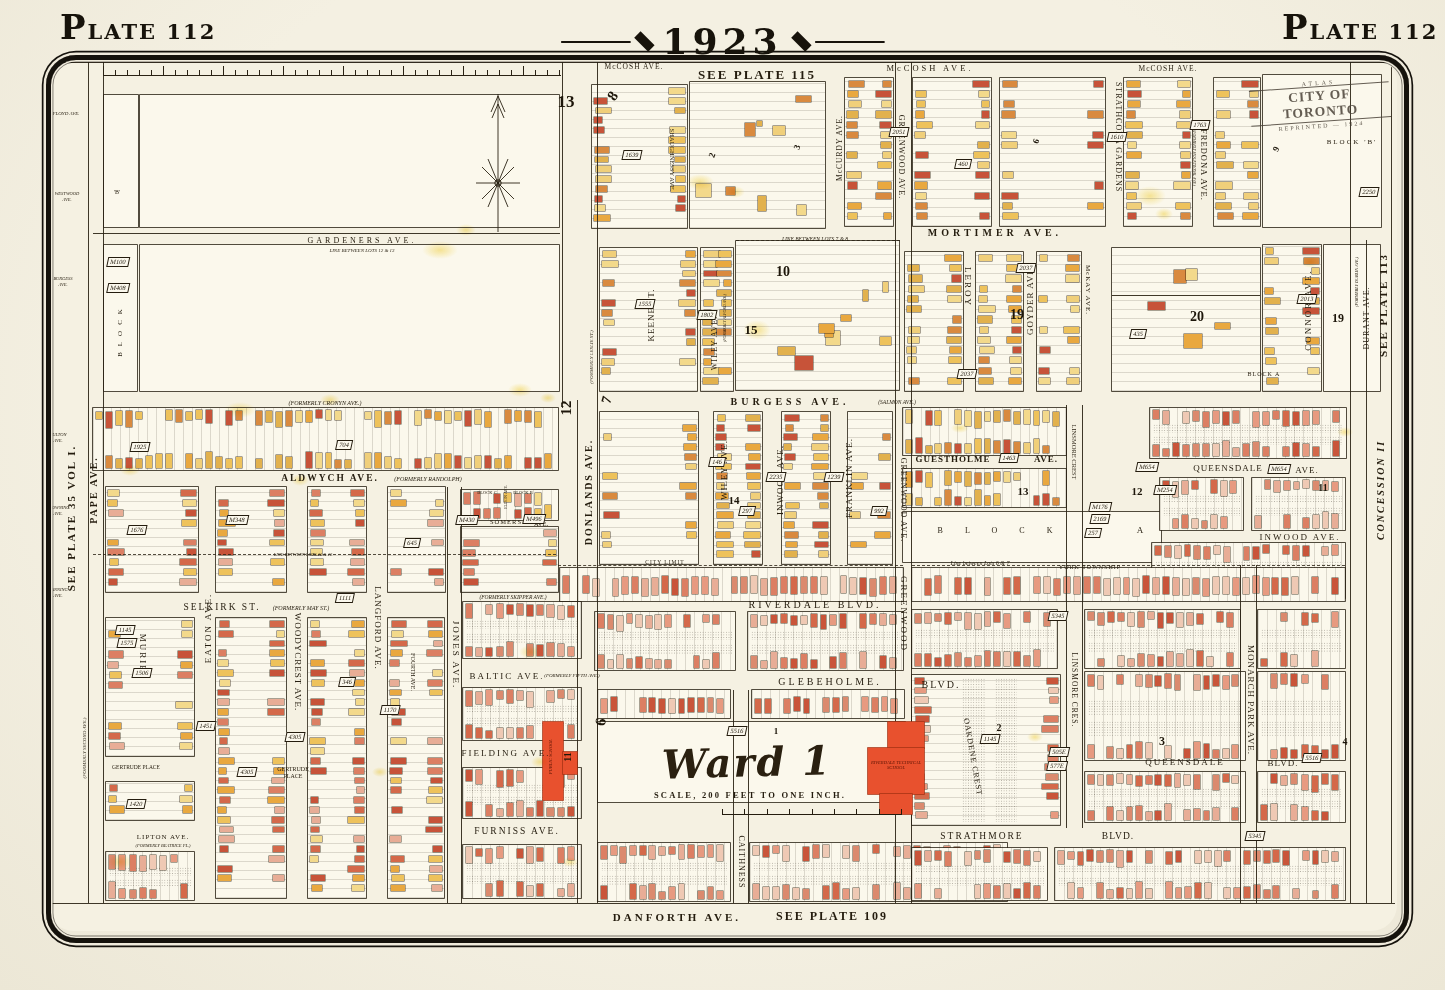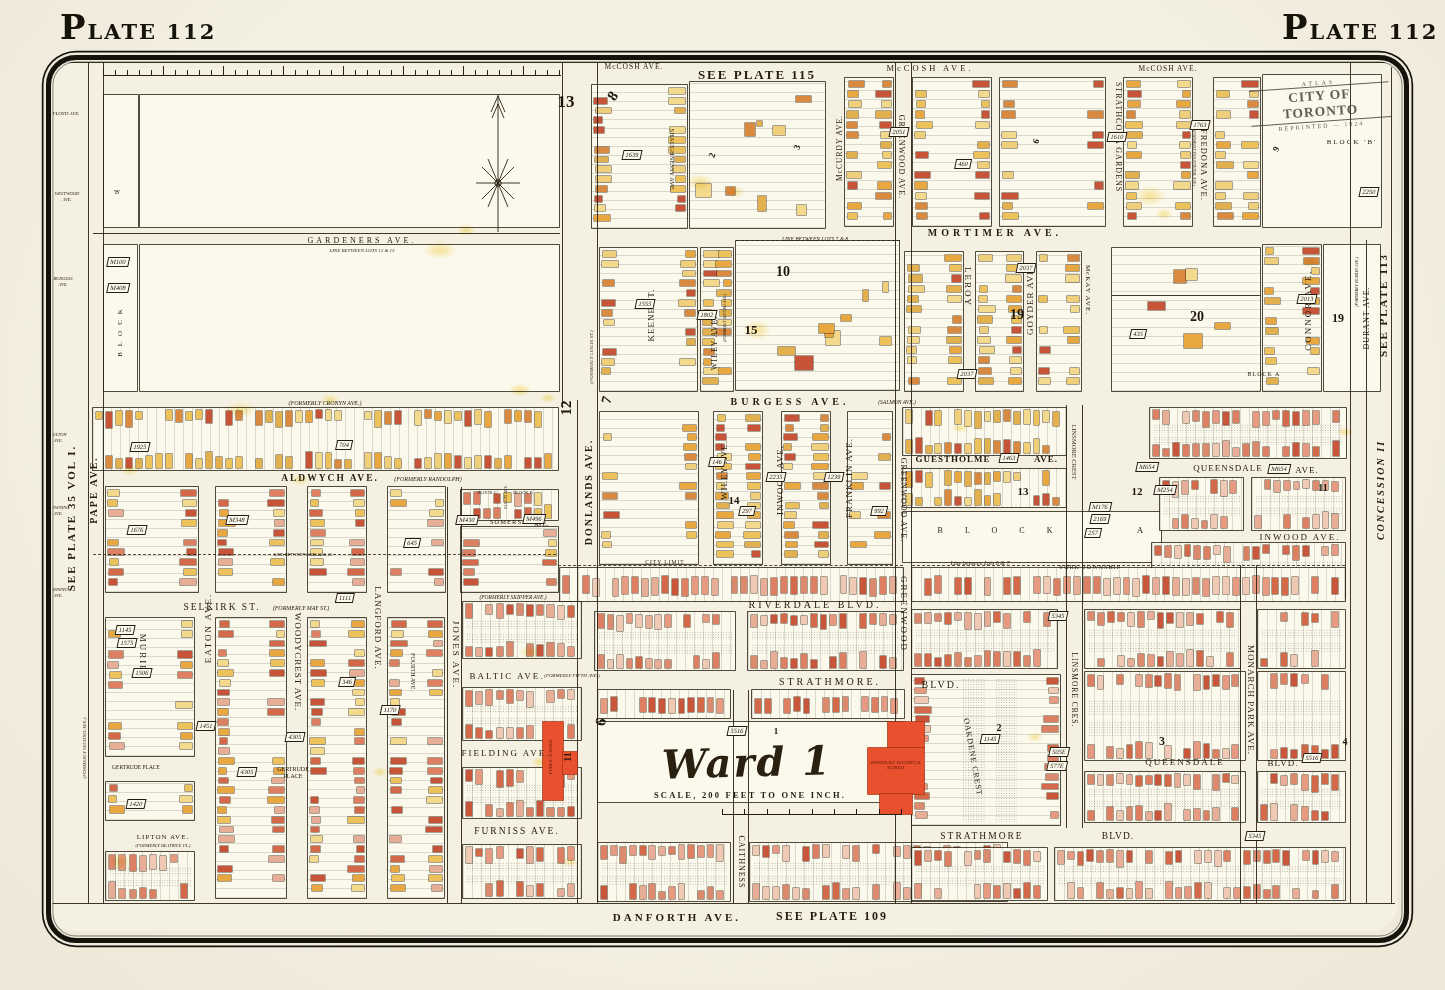--- a/index.html
+++ b/index.html
@@ -56,20 +56,31 @@
   #school1 .slabel{left:0;top:34px;transform:rotate(-90deg);}
   #school2 .slabel{left:0;top:38px;}
 </style>
 </head>
 <body>
 
 <div id="paper">
 
   <div id="plate-left" class="plate"><span class="init">P</span><span class="rest">LATE 112</span></div>
 
+  <div id="year-wrap">
+    <span class="orn orn-l">
+        <span class="bar"></span>
+        <span class="dia"></span>
+      </span>
+    <span id="year">1923</span>
+    <span class="orn orn-r">
+        <span class="bar"></span>
+        <span class="dia"></span>
+      </span>
+  </div>
 
   <div id="plate-right" class="plate"><span class="init">P</span><span class="rest">LATE 112</span></div>
 
   <div id="mapclip">
     <div id="map">
 
       <div id="ruler"></div>
 
       <svg id="compass" width="60" height="150" viewBox="0 0 60 150">
         <g stroke="#2a2214" stroke-width="0.9" fill="none">
@@ -1653,21 +1664,21 @@
         <div class="lbl" style="font-size: 9px; letter-spacing: 1px; font-weight: 700; transform: translate(-50%, -50%) rotate(0deg); left: 953px; top: 459px;">GUESTHOLME</div>
         <div class="lbl" style="font-size: 9px; letter-spacing: 1px; font-weight: 700; transform: translate(-50%, -50%) rotate(0deg); left: 1046px; top: 459px;">AVE.</div>
         <div class="lbl" style="font-size: 9px; letter-spacing: 1px; transform: translate(-50%, -50%) rotate(0deg); left: 1228px; top: 468px;">QUEENSDALE</div>
         <div class="lbl" style="font-size: 9px; letter-spacing: 1px; transform: translate(-50%, -50%) rotate(0deg); left: 1307px; top: 470px;">AVE.</div>
         <div class="lbl" style="font-size: 9px; letter-spacing: 2px; transform: translate(-50%, -50%) rotate(0deg); left: 1300px; top: 537px;">INWOOD AVE.</div>
         <div class="lbl" style="font-size: 6.5px; letter-spacing: 1px; transform: translate(-50%, -50%) rotate(0deg); left: 506px; top: 521px;">SOMERS</div>
         <div class="lbl" style="font-size: 6.5px; transform: translate(-50%, -50%) rotate(0deg); left: 541px; top: 523px;">AVE.</div>
         <div class="lbl" style="font-size: 9.5px; letter-spacing: 2px; transform: translate(-50%, -50%) rotate(0deg); left: 222px; top: 607px;">SELKIRK ST.</div>
         <div class="lbl" style="font-size: 6px; font-style: italic; transform: translate(-50%, -50%) rotate(0deg); left: 301px; top: 608px;">(FORMERLY MAY ST.)</div>
         <div class="lbl" style="font-size: 10px; letter-spacing: 3px; transform: translate(-50%, -50%) rotate(0deg); left: 815px; top: 604px;">RIVERDALE BLVD.</div>
-        <div class="lbl" style="font-size: 10px; letter-spacing: 3px; transform: translate(-50%, -50%) rotate(0deg); left: 830px; top: 681px;">STRATHMORE.</div>
+        <div class="lbl" style="font-size: 10px; letter-spacing: 3px; transform: translate(-50%, -50%) rotate(0deg); left: 830px; top: 681px;">GLEBEHOLME.</div>
         <div class="lbl" style="font-size: 10px; letter-spacing: 2px; transform: translate(-50%, -50%) rotate(0deg); left: 941px; top: 684px;">BLVD.</div>
         <div class="lbl" style="font-size: 9px; letter-spacing: 2px; transform: translate(-50%, -50%) rotate(0deg); left: 507px; top: 676px;">BALTIC AVE.</div>
         <div class="lbl" style="font-size: 5px; font-style: italic; transform: translate(-50%, -50%) rotate(0deg); left: 572px; top: 675px;">(FORMERLY FIFTH AVE.)</div>
         <div class="lbl" style="font-size: 9px; letter-spacing: 2px; transform: translate(-50%, -50%) rotate(0deg); left: 506px; top: 753px;">FIELDING AVE.</div>
         <div class="lbl" style="font-size: 9.5px; letter-spacing: 2px; transform: translate(-50%, -50%) rotate(0deg); left: 517px; top: 831px;">FURNISS AVE.</div>
         <div class="lbl" style="font-size: 9px; letter-spacing: 2px; transform: translate(-50%, -50%) rotate(0deg); left: 1185px; top: 762px;">QUEENSDALE</div>
         <div class="lbl" style="font-size: 9px; letter-spacing: 1px; transform: translate(-50%, -50%) rotate(0deg); left: 1283px; top: 763px;">BLVD.</div>
         <div class="lbl" style="font-size: 9.5px; letter-spacing: 2px; transform: translate(-50%, -50%) rotate(0deg); left: 982px; top: 836px;">STRATHMORE</div>
         <div class="lbl" style="font-size: 9.5px; letter-spacing: 1px; transform: translate(-50%, -50%) rotate(0deg); left: 1118px; top: 836px;">BLVD.</div>
         <div class="lbl" style="font-size: 11px; letter-spacing: 3px; font-weight: 700; transform: translate(-50%, -50%) rotate(0deg); left: 677px; top: 917px;">DANFORTH AVE.</div>

